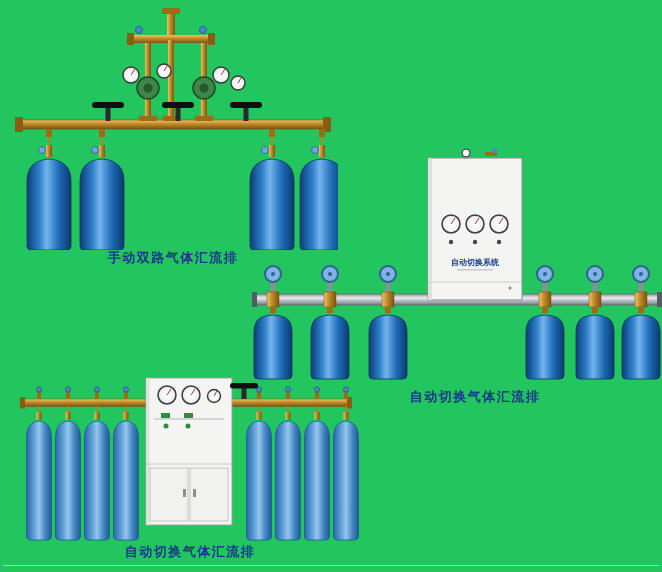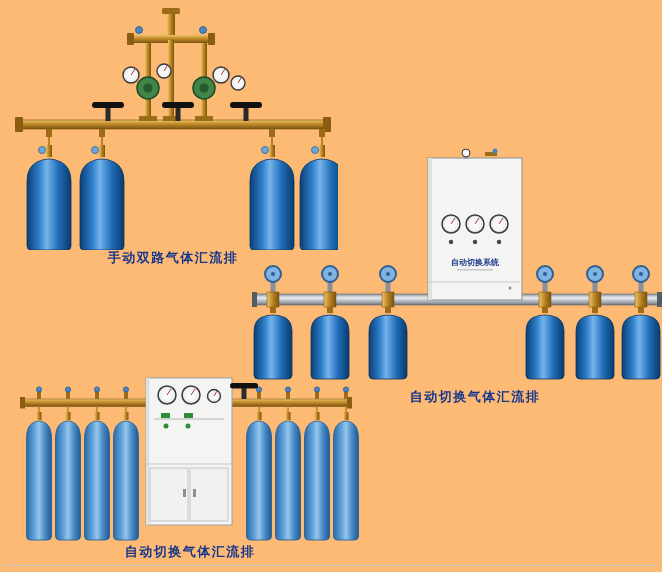--- a/index.html
+++ b/index.html
@@ -1,21 +1,21 @@
 <!DOCTYPE html>
 <html><head>
 <meta charset="utf-8">
 <style>
   * { box-sizing: border-box; }
   html, body { margin: 0; padding: 0; background: #ffffff; }
   .canvas {
     position: relative;
     width: 662px;
     height: 572px;
-    background: #fdba74;
+    background: #22c55e;
     overflow: hidden;
     font-family: "Liberation Sans", sans-serif;
   }
   .art { position: absolute; }
   .art1 { left: 8px;   top: 2px; }
   .art2 { left: 252px; top: 148px; }
   .art3 { left: 16px;  top: 372px; }
   .caption {
     position: absolute;
     font-weight: bold;

